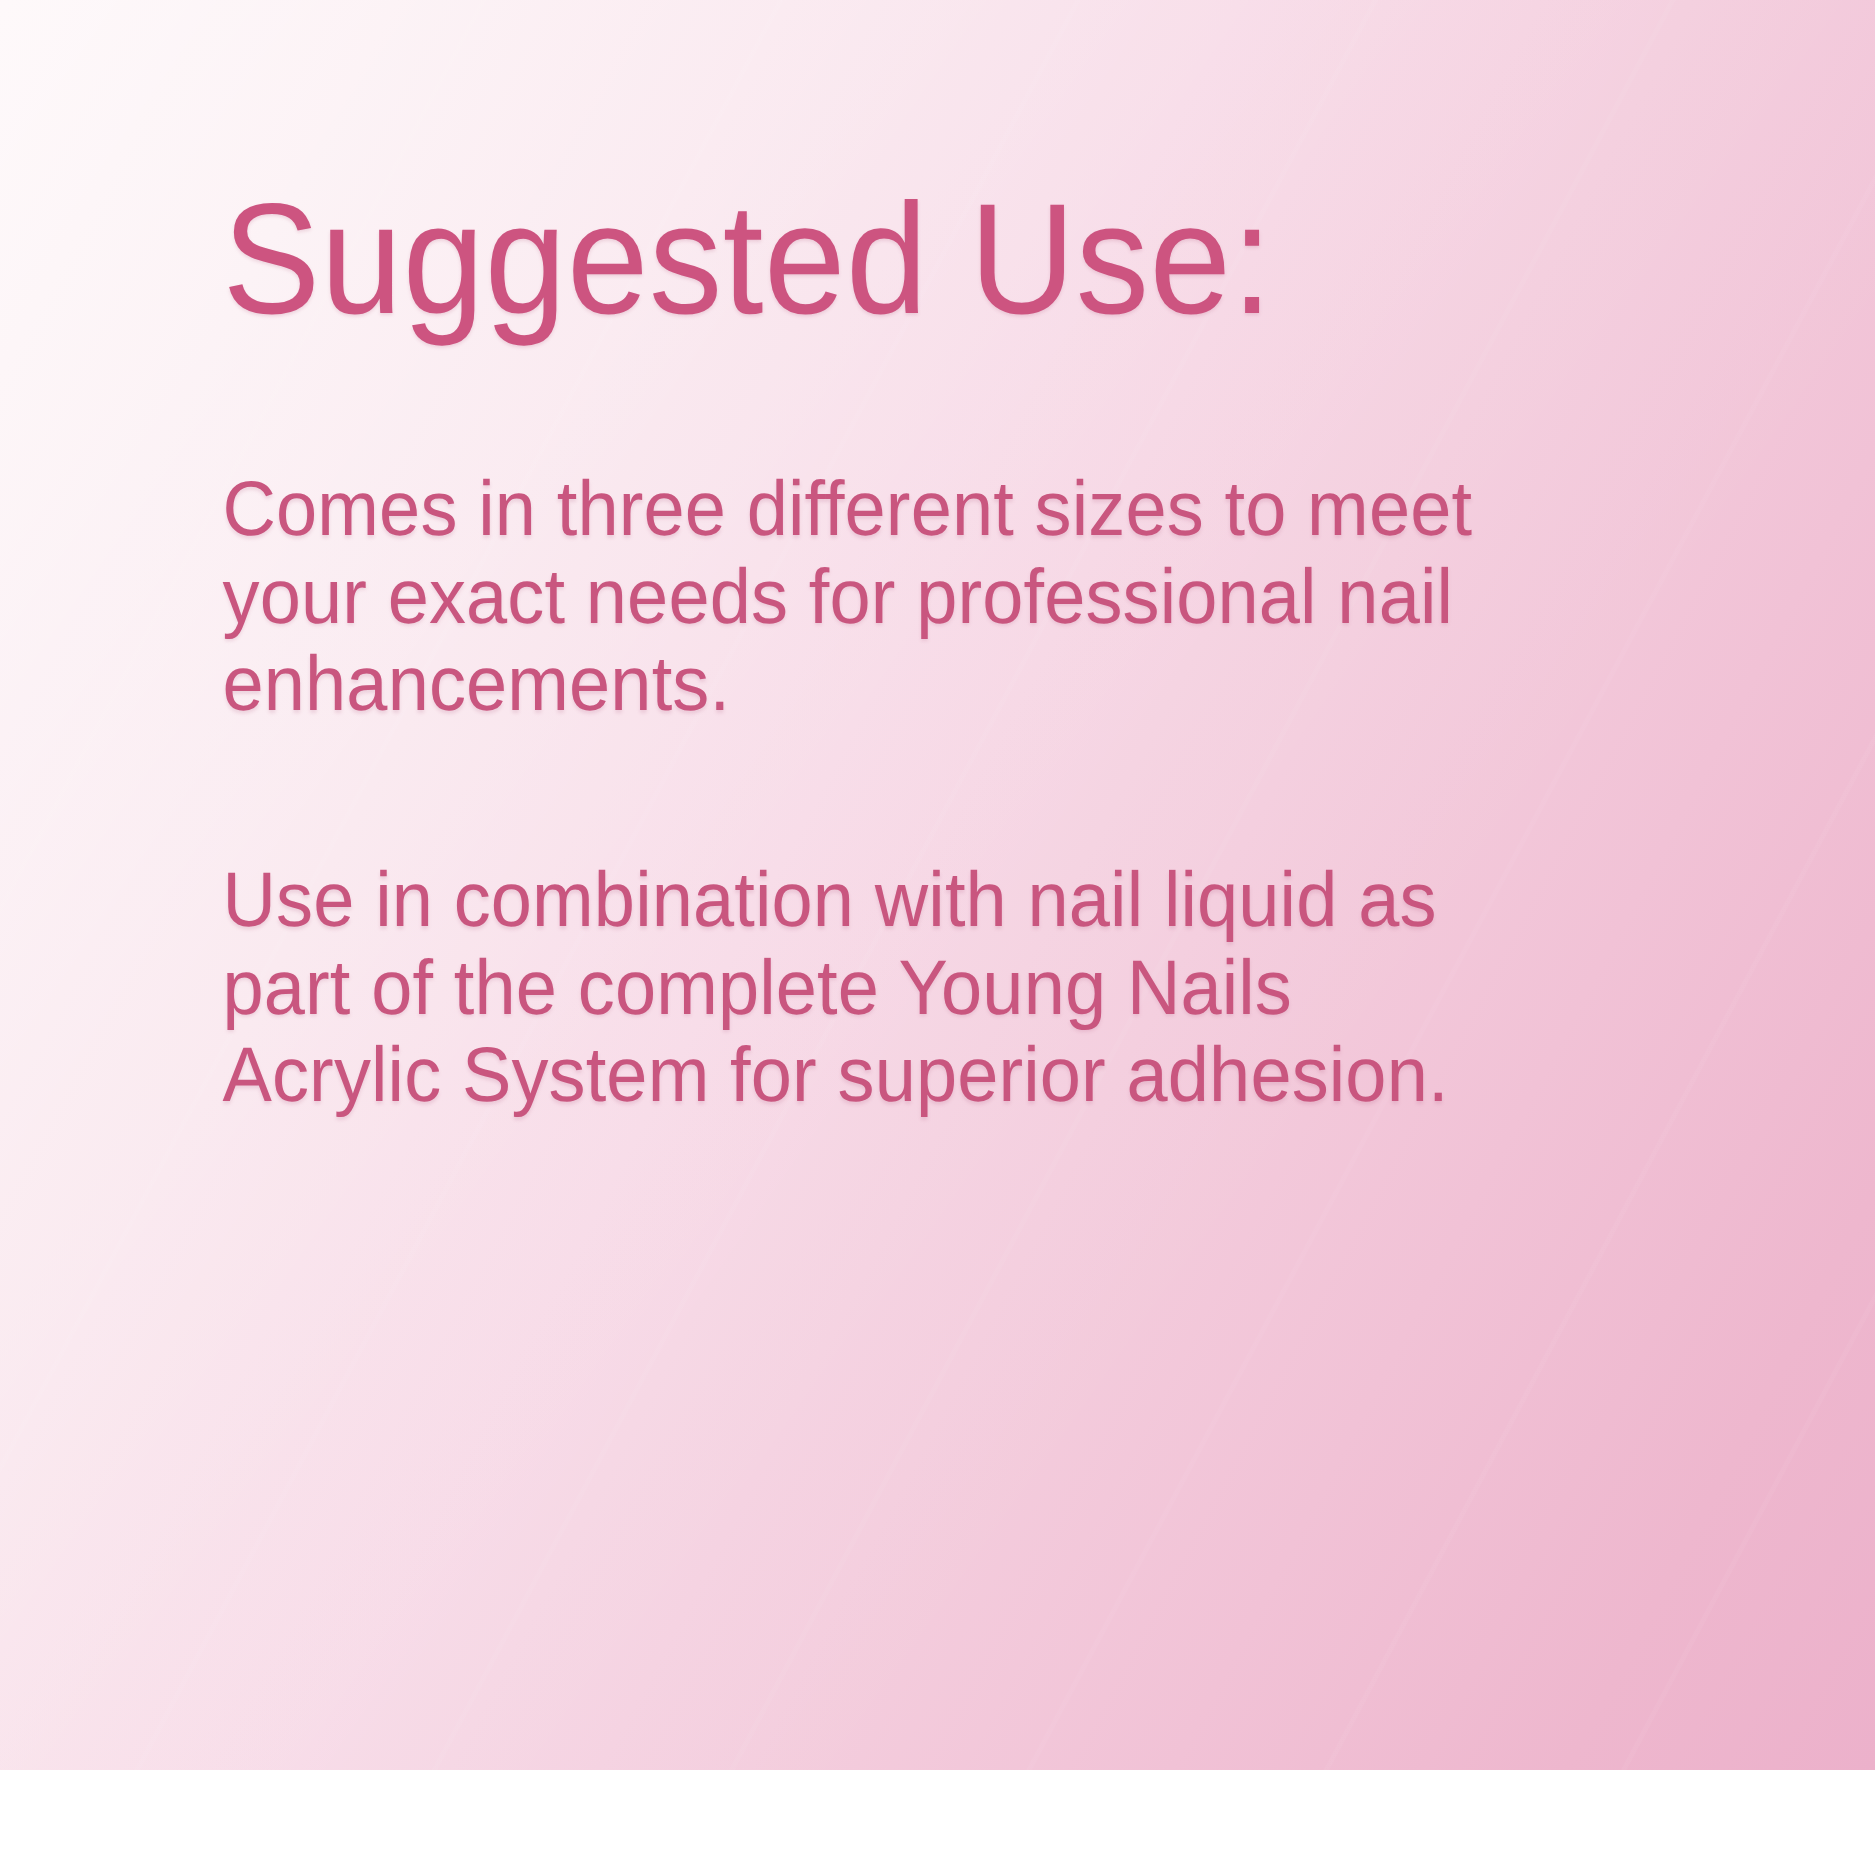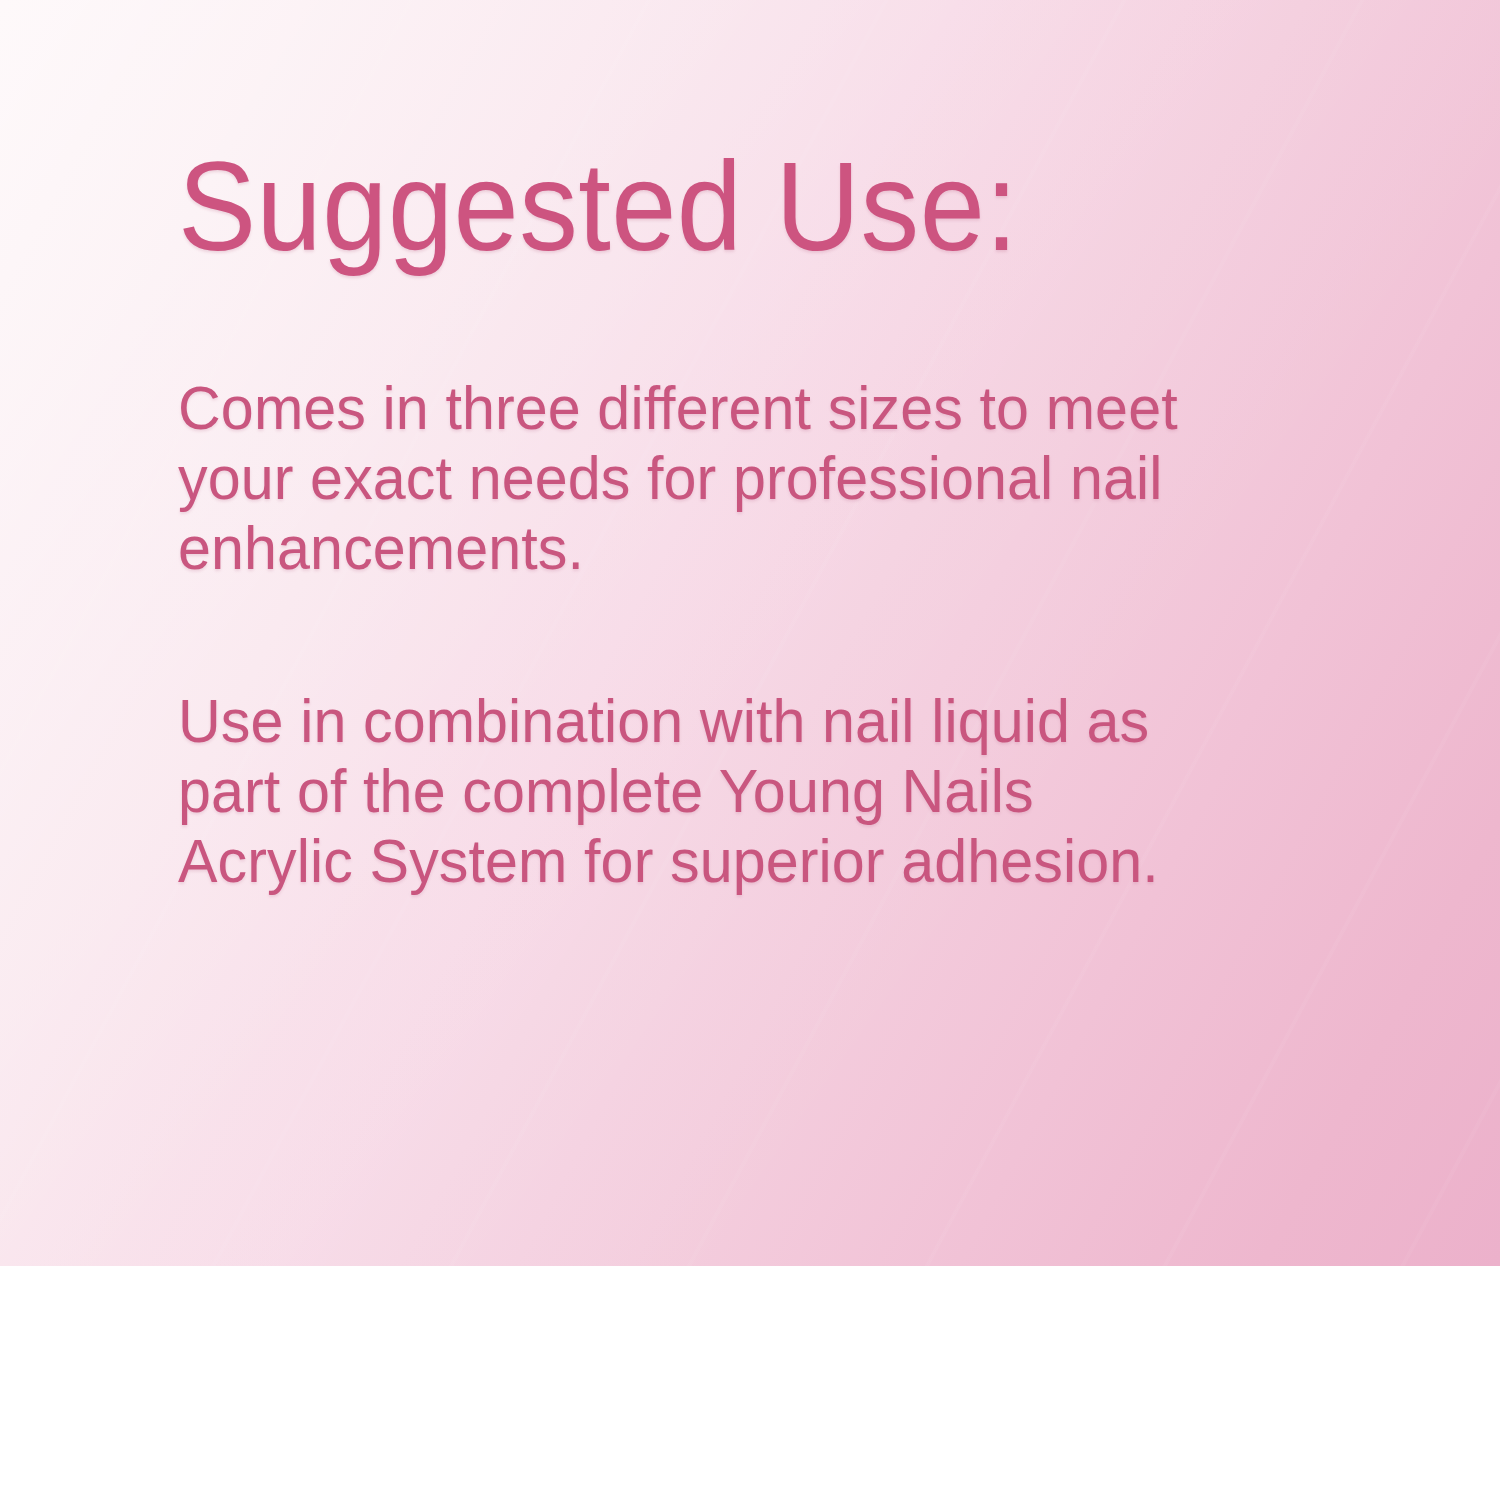--- a/index.html
+++ b/index.html
@@ -10,21 +10,21 @@
   body {
     width: 1500px;
     height: 1500px;
     overflow: hidden;
     font-family: "Liberation Sans", "DejaVu Sans", sans-serif;
   }
 
   #canvas {
     position: relative;
     width: 1500px;
-    height: 1266px;
+    height: 1416px;
     box-sizing: border-box;
     
     background:
       linear-gradient(125deg,
         rgba(255,255,255,0.55) 0%,
         rgba(255,255,255,0.34) 16%,
         rgba(255,255,255,0.26) 27%,
         rgba(255,255,255,0.10) 42%,
         rgba(255,255,255,0.04) 55%,
         rgba(255,255,255,0.00) 70%),

